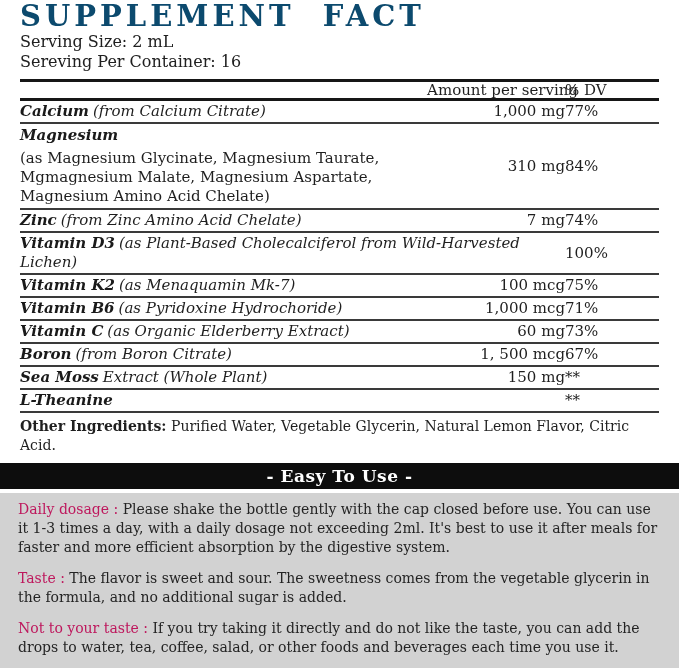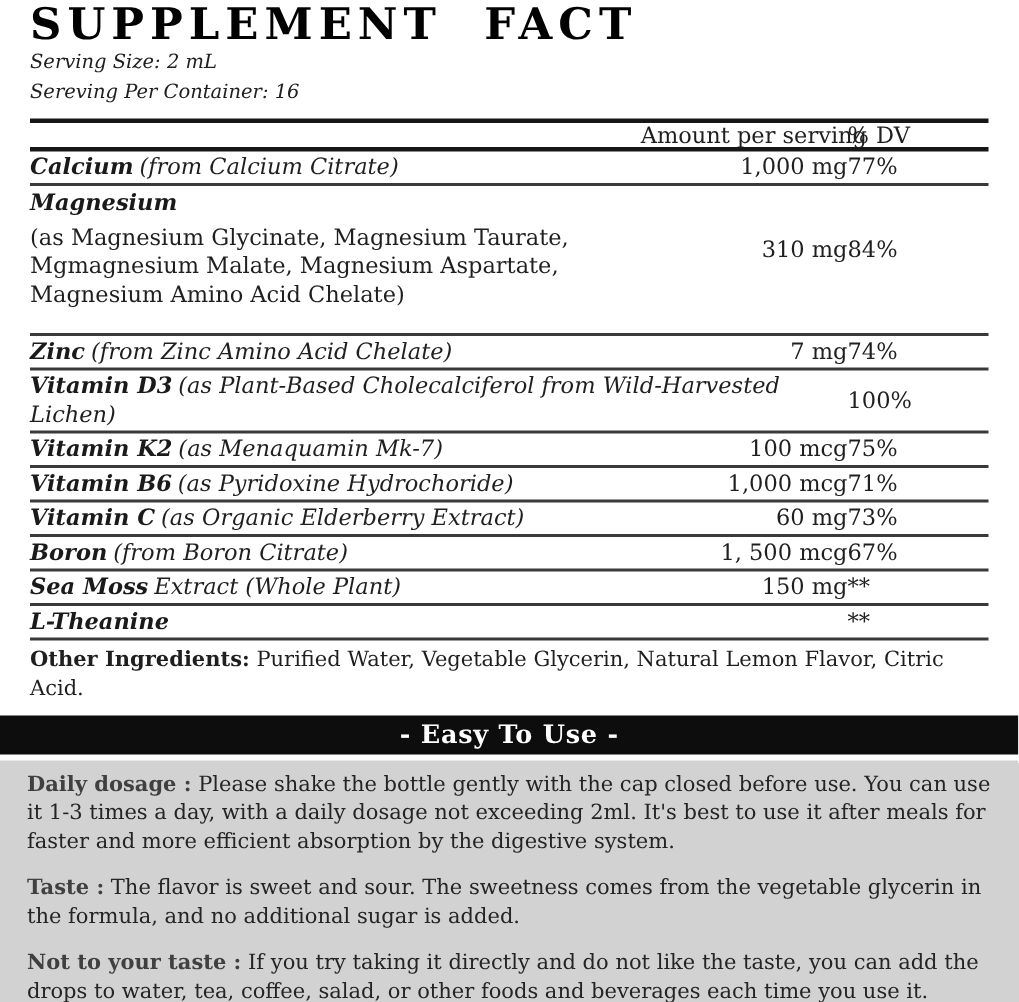--- a/index.html
+++ b/index.html
@@ -13,28 +13,27 @@
     overflow: hidden;
     position: relative;
   }
   .label-area { padding: 0 20px; }
   .title {
     padding-top: 1px;
     font-size: 29px;
     font-weight: 700;
     letter-spacing: 4px;
     white-space: pre;
-    color: #000000;
+    color: #0c4a6e;
     line-height: 31px;
   }
   .serving-line {
-    font-size: 13px;
+    font-size: 16px;
     line-height: 20px;
     color: #202020;
-    font-style: italic;
   }
   .rule-thick { height: 3px; background: #161616; }
   .rule-top { margin-top: 7px; }
   .thead {
     display: flex; align-items: center;
     height: 16px;
     font-size: 15px;
   }
   .c-name { flex: 1 1 auto; }
   .c-amount { width: 165px; text-align: right; flex: 0 0 auto; }
@@ -43,21 +42,21 @@
   .trow {
     display: flex; align-items: center;
     border-bottom: 2px solid #3a3a3a;
     padding: 1px 0;
     min-height: 21px;
     font-size: 15px;
     line-height: 19px;
   }
   .nutrient { font-weight: 700; color: #1a1a1a; font-style: italic; }
   .detail { font-weight: 400; padding-left: 4px; font-style: italic; }
-  .row-multi { padding: 2px 0 16px; }
+  .row-multi { padding: 2px 0 2px; }
   .row-multi .nutrient-line { margin-bottom: 4px; }
   .detail-line { font-size: 15px; line-height: 19px; }
   .footnotes { margin-top: 4px; font-size: 14px; line-height: 19px; }
   .fn-bold { font-weight: 700; }
   .banner {
     margin-top: 8px;
     height: 26px; line-height: 26px;
     text-align: center;
     font-weight: 700;
     font-size: 17px;
@@ -69,21 +68,21 @@
     padding: 7px 18px 6px;
     overflow: hidden;
   }
   .instructions p {
     font-size: 14px;
     line-height: 19px;
     margin-bottom: 12px;
     color: #242424;
   }
   .instructions p:last-child { margin-bottom: 0; }
-  .para-label { font-weight: 700; color: #404040; }
+  .para-label { font-weight: 400; color: #be185d; }
 </style>
 </head>
 <body>
 
 <div class="page">
   <div class="label-area">
 
     <div class="title">SUPPLEMENT  FACT</div>
     <div class="serving-line">Serving Size: 2 mL</div>
     <div class="serving-line">Sereving Per Container: 16</div>

